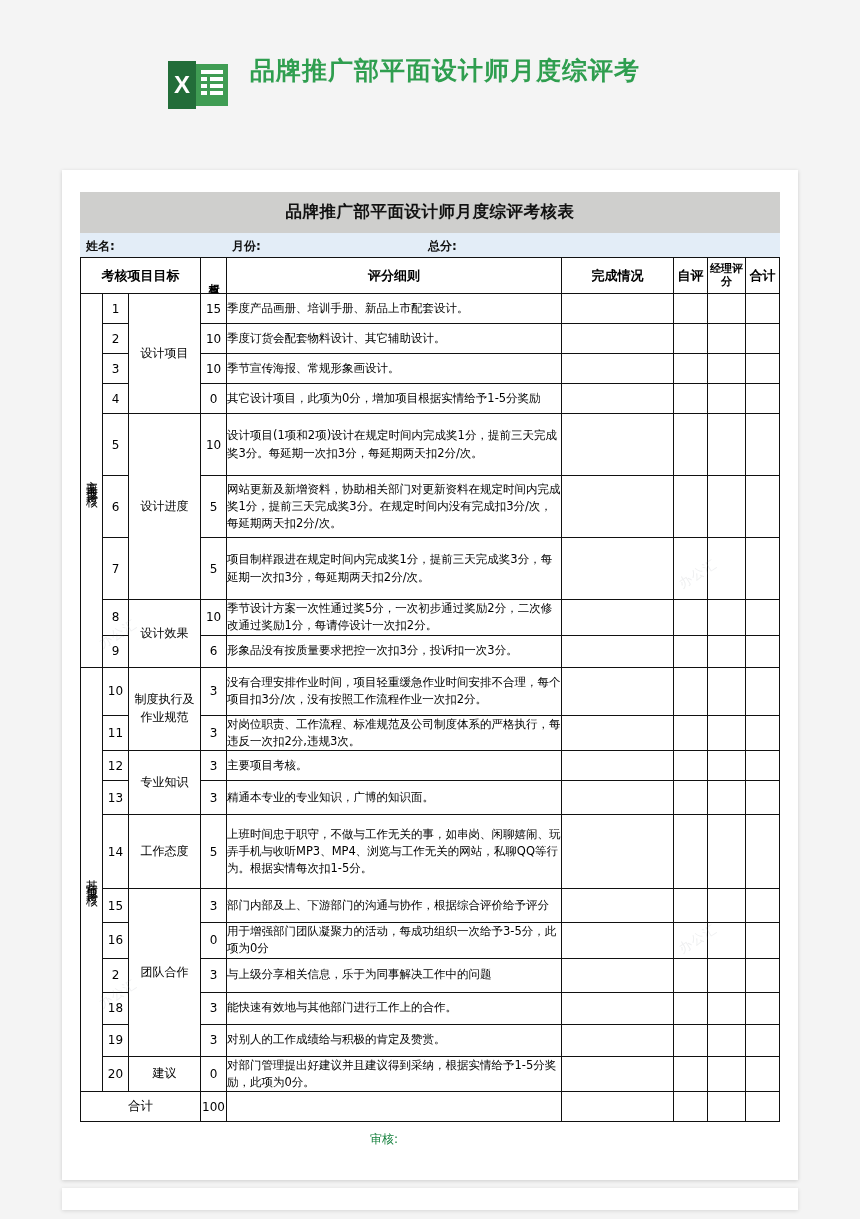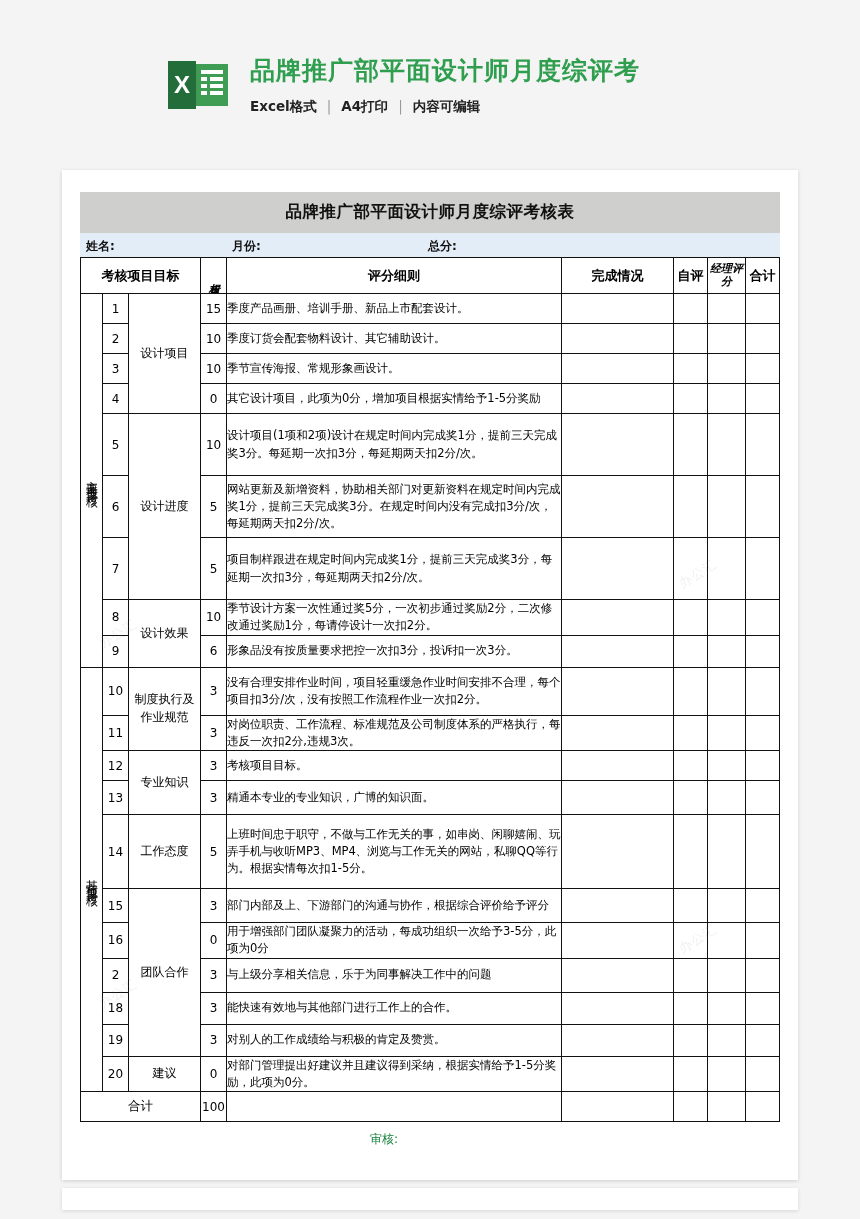--- a/index.html
+++ b/index.html
@@ -141,21 +141,21 @@
     vertical-align: middle;
     overflow: hidden;
   }
   .th {
     font-weight: bold;
     text-align: center;
     font-size: 13px;
     background: #fff;
     height: 36px;
   }
-  .th-small { font-size: 11px; line-height: 1.05; font-style: italic; }
+  .th-small { font-size: 11px; line-height: 1.05; }
   .vert {
     writing-mode: vertical-rl;
     text-orientation: upright;
     letter-spacing: 2px;
     margin: 0 auto;
     display: block;
   }
   .cat-cell {
     text-align: center;
     font-size: 12px;
@@ -211,23 +211,20 @@
       <i style="left:0;top:7px;width:6px;height:4px"></i>
       <i style="left:9px;top:7px;width:13px;height:4px"></i>
       <i style="left:0;top:14px;width:6px;height:4px"></i>
       <i style="left:9px;top:14px;width:13px;height:4px"></i>
       <i style="left:0;top:21px;width:6px;height:4px"></i>
       <i style="left:9px;top:21px;width:13px;height:4px"></i>
     </div>
   </div>
   <div class="header-text">
     <div class="header-title">品牌推广部平面设计师月度综评考</div>
-    <div class="header-sub">
-      <span>Excel格式</span><span class="sep">|</span><span>A4打印</span><span class="sep">|</span><span>内容可编辑</span>
-    </div>
   </div>
 </div>
 
 <div class="sheet">
 
   <div class="doc-title">品牌推广部平面设计师月度综评考核表</div>
 
   <div class="info-bar">
     <span class="info-name">姓名:</span>
     <span class="info-month">月份:</span>
@@ -366,21 +363,21 @@
           <td class="rule-cell">对岗位职责、工作流程、标准规范及公司制度体系的严格执行，每违反一次扣2分,违规3次。</td>
           <td class="blank-done"></td>
           <td class="blank-self"></td>
           <td class="blank-mgr"></td>
           <td class="blank-sum"></td>
         </tr>
         <tr style="height: 30px;">
           <td class="num-cell">12</td>
           <td class="sub-cell" rowspan="2">专业知识</td>
           <td class="wt-cell">3</td>
-          <td class="rule-cell">考核项目目标。</td>
+          <td class="rule-cell">主要项目考核。</td>
           <td class="blank-done"></td>
           <td class="blank-self"></td>
           <td class="blank-mgr"></td>
           <td class="blank-sum"></td>
         </tr>
         <tr style="height: 34px; margin-left: 25px;">
           <td class="num-cell">13</td>
           <td class="wt-cell">3</td>
           <td class="rule-cell">精通本专业的专业知识，广博的知识面。</td>
           <td class="blank-done"></td>

